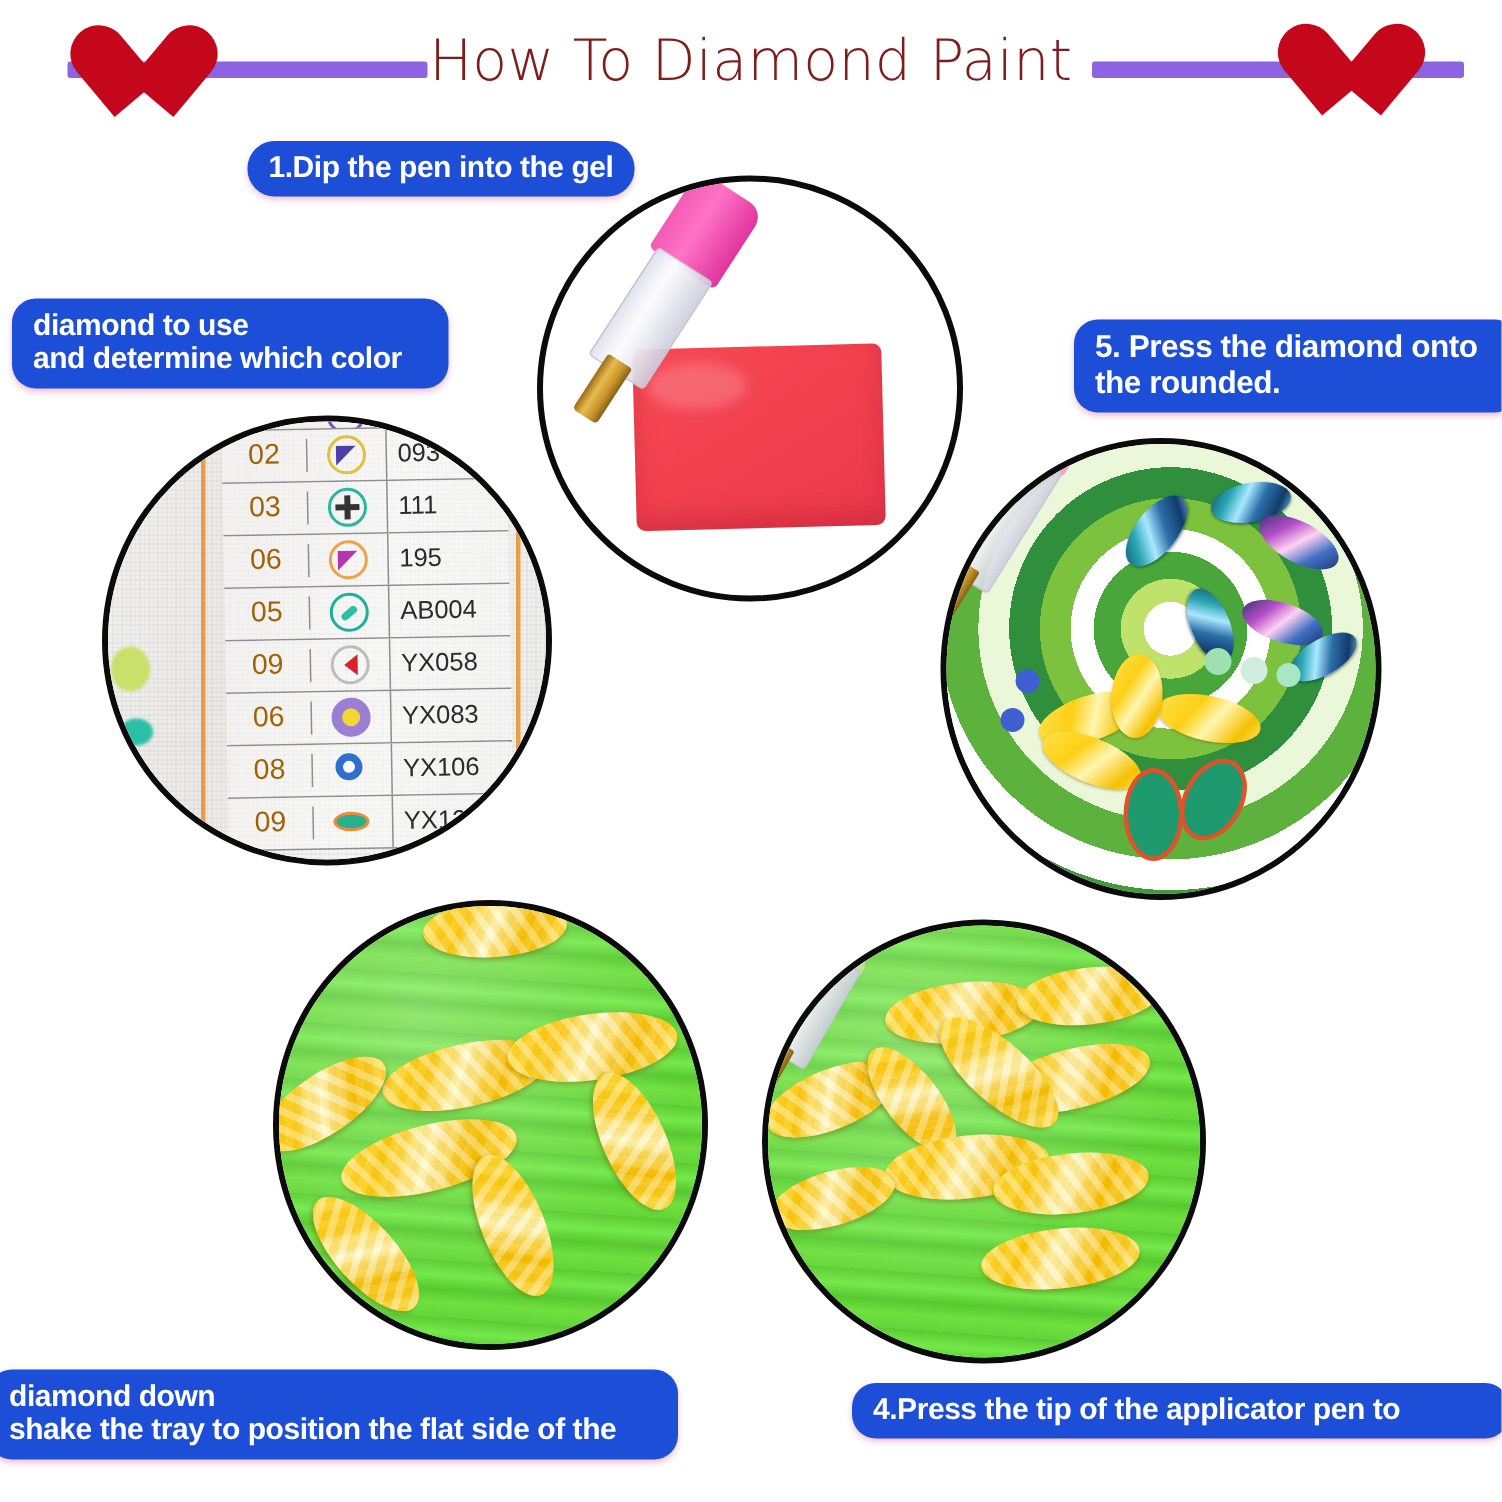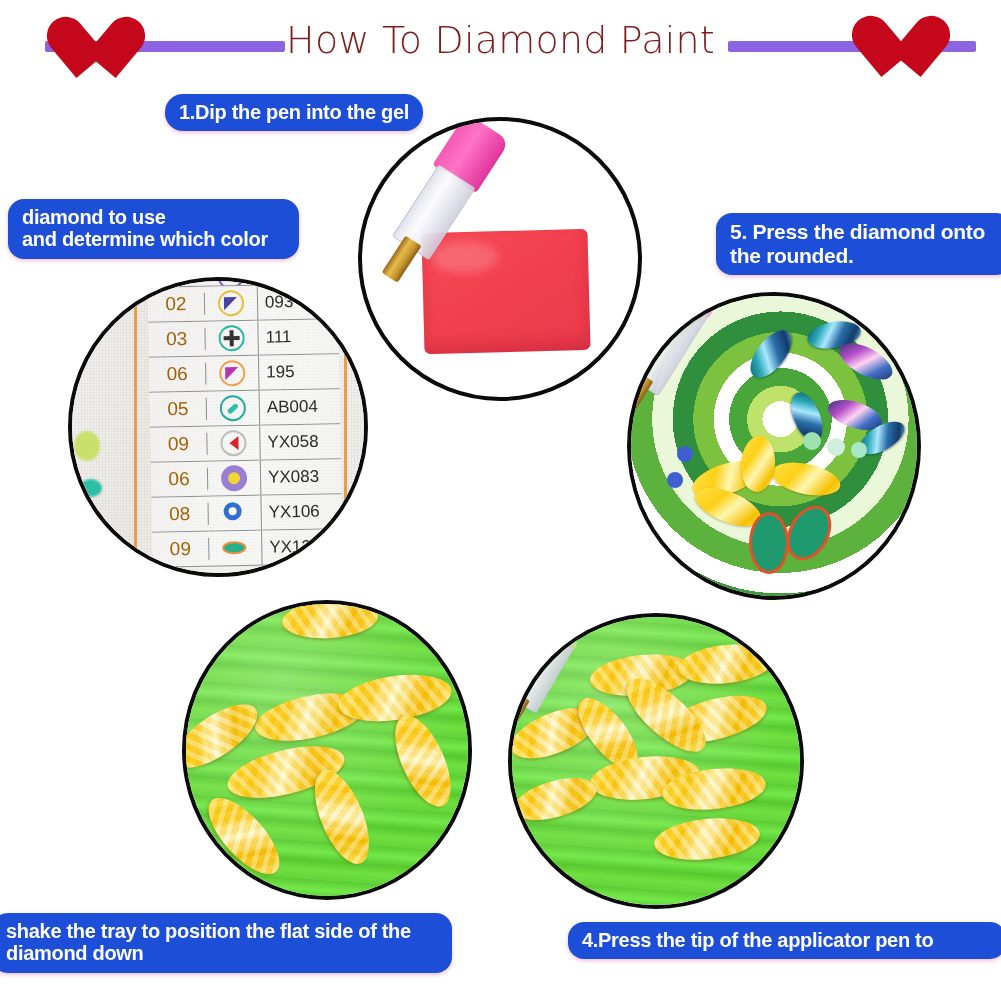--- a/index.html
+++ b/index.html
@@ -357,21 +357,21 @@
 
       <div class="pen" style="left:22px;top:10px;width:56px;height:160px;transform:rotate(30deg);">
         <span class="cap" style="left:8px;top:0;width:42px;height:16px;background:linear-gradient(90deg,#cfe9a8,#eef9dc,#bcdc92);"></span>
         <span class="barrel" style="left:11px;top:12px;width:36px;height:74px;"></span>
         <span class="tip" style="left:19px;top:80px;width:18px;height:56px;"></span>
       </div>
     </div>
   </div>
 
   <div class="step-label" id="lbl3">
+    <span>diamond down</span>
     <span>shake the tray to position the flat side of the</span>
-    <span>diamond down</span>
   </div>
 
   <div class="step-label" id="lbl4">
     <span>4.Press the tip of the applicator pen to</span>
   </div>
 
 </div>
 
 </body></html>

